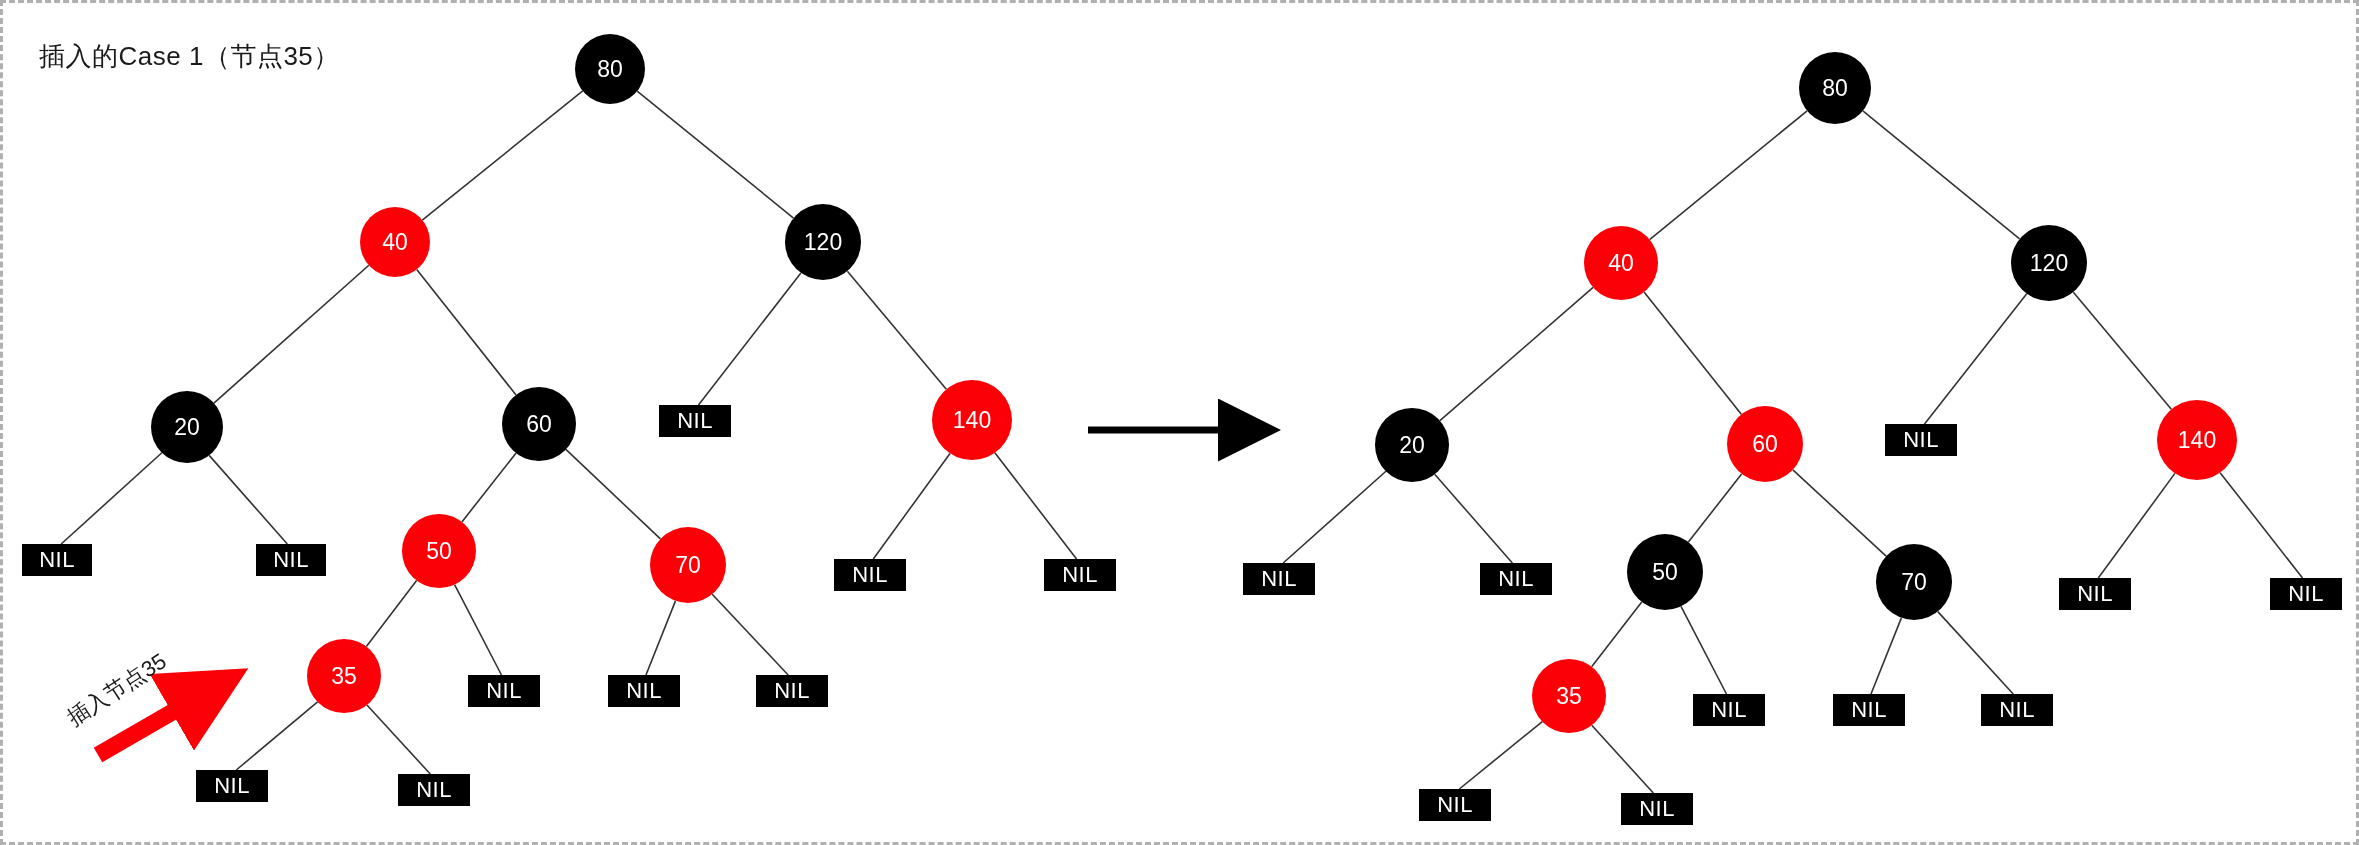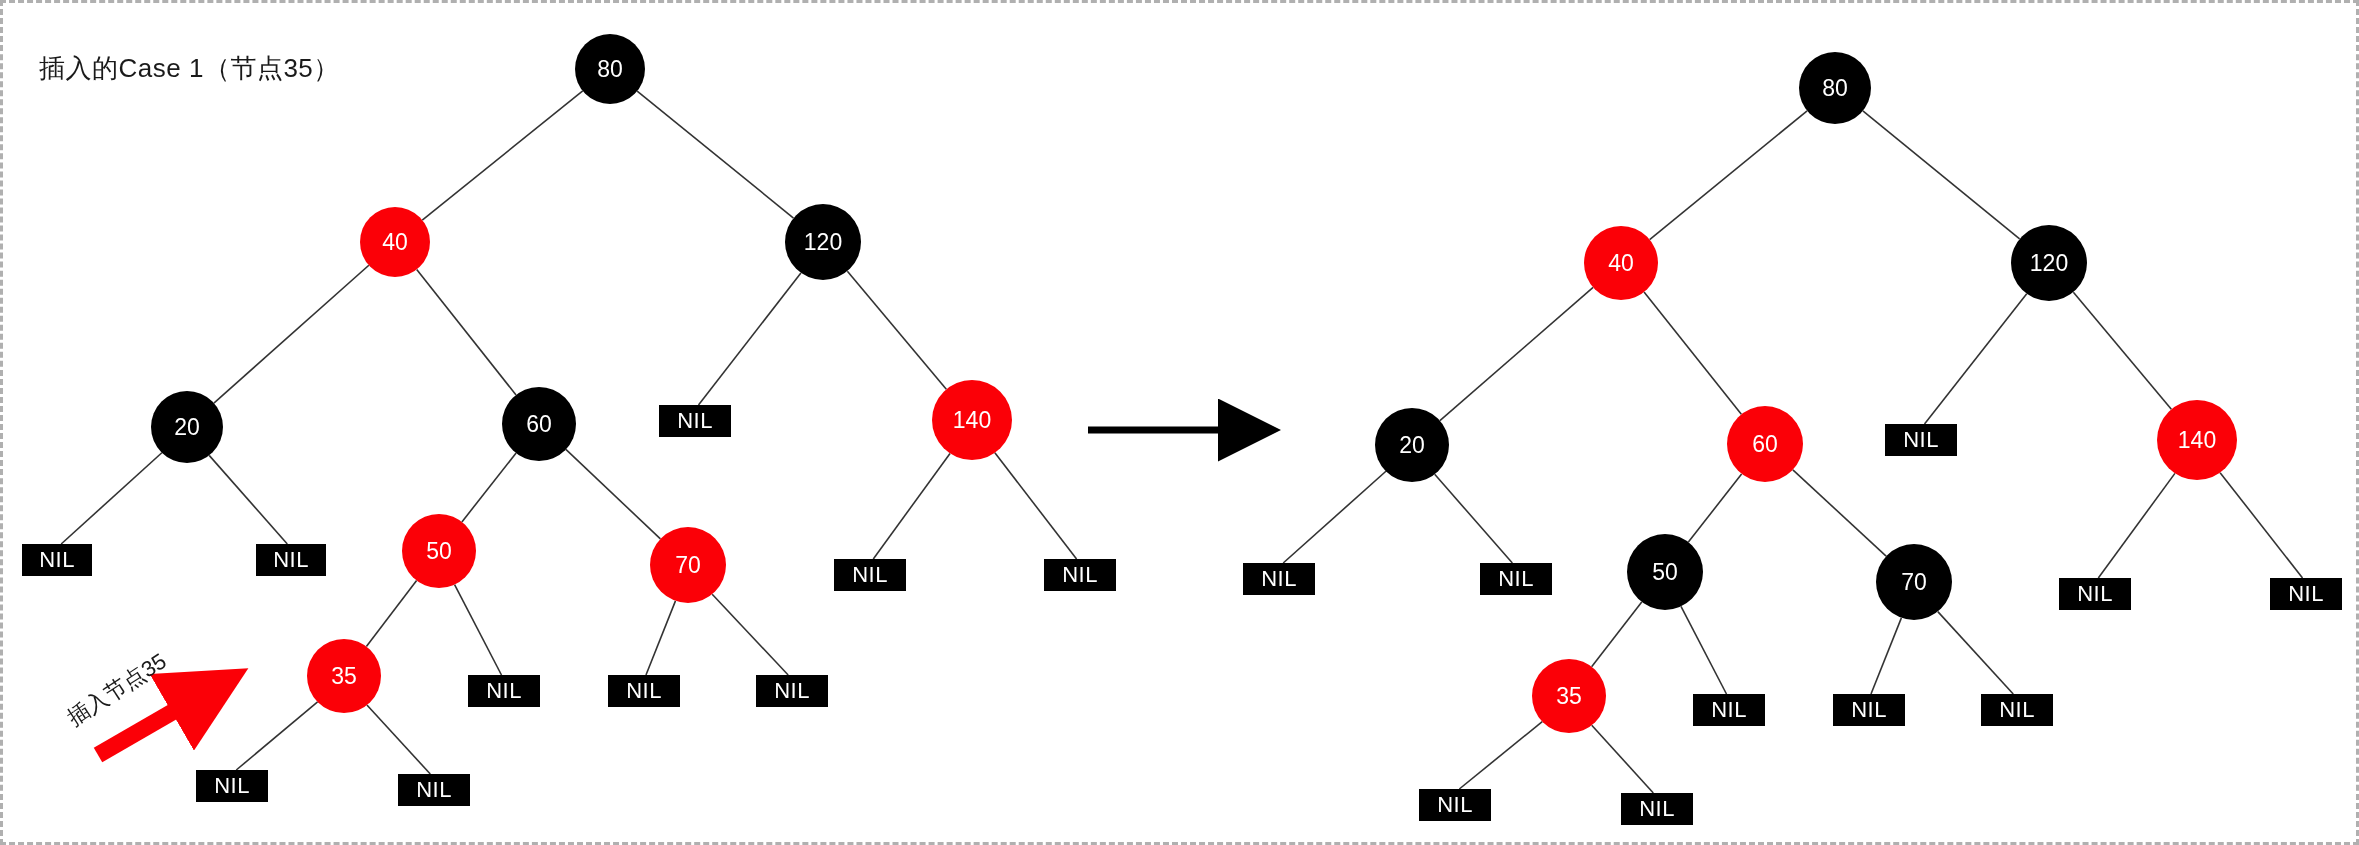--- a/index.html
+++ b/index.html
@@ -13,21 +13,21 @@
     height: 845px;
     background: #ffffff;
     border: 3px dashed #b0b0b0;
     box-sizing: border-box;
     overflow: hidden;
     font-family: "Liberation Sans", "DejaVu Sans", sans-serif;
   }
   #title {
     position: absolute;
     left: 36px;
-    top: 48px;
+    top: 36px;
     font-size: 26px;
     color: #1a1a1a;
     white-space: nowrap;
     letter-spacing: 0.5px;
   }
   .tree-svg {
     position: absolute;
     left: 0;
     top: 0;
     width: 2359px;

